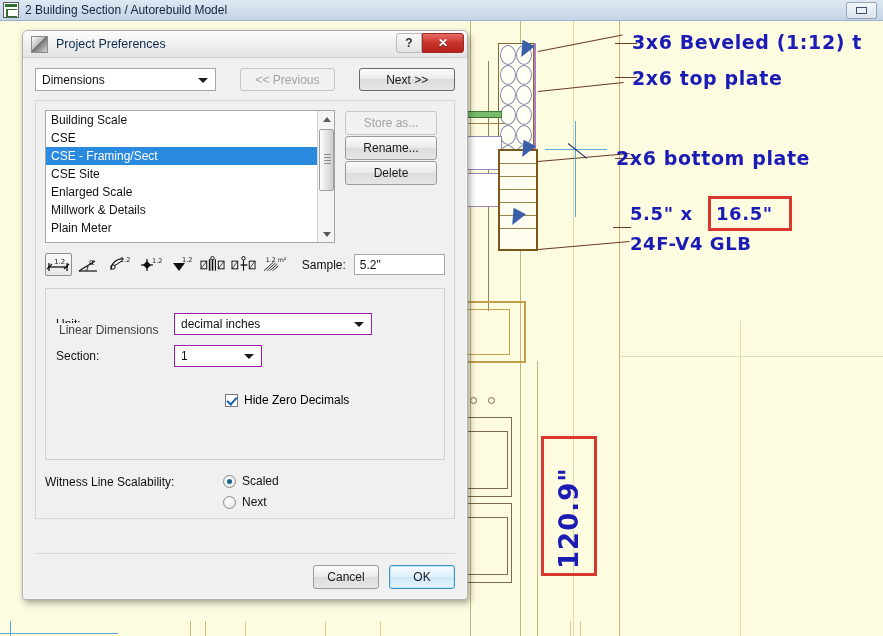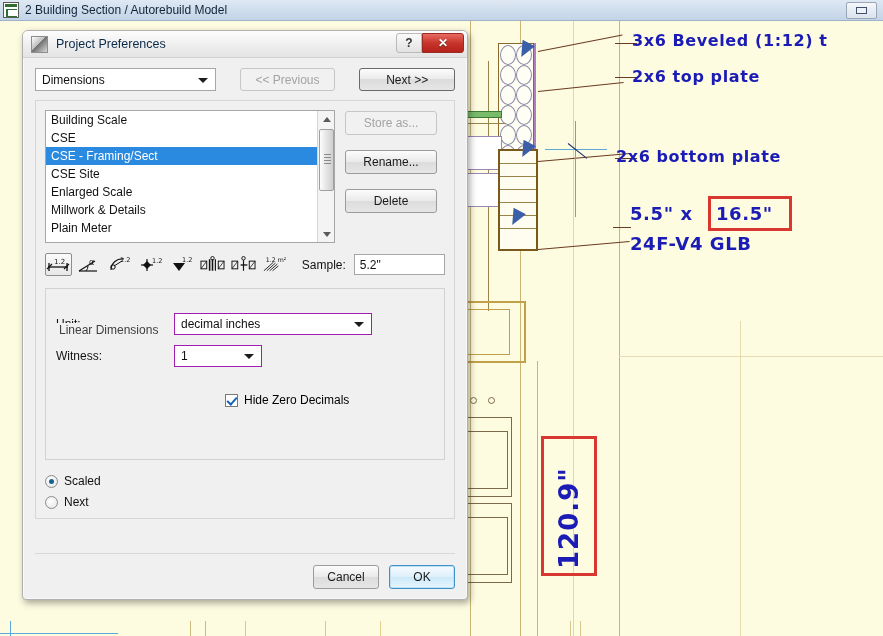--- a/index.html
+++ b/index.html
@@ -84,21 +84,21 @@
   .crosshair-d {
     position: absolute;
     height: 1px; background: #1a2f6b;
     transform: rotate(38deg); transform-origin: left center;
   }
 
   .annot {
     position: absolute;
     color: #1b1bb5;
     font-family: "DejaVu Sans", sans-serif;
-    font-size: 16px;
+    font-size: 19px;
     font-weight: bold;
     letter-spacing: 0.6px;
     white-space: nowrap;
   }
   .annot-sm { font-size: 18px; }
   .redbox {
     position: absolute;
     border: 3px solid #d8382f;
     background: transparent;
   }
@@ -306,21 +306,21 @@
     background: #8a8a8a;
     box-shadow: 0 3px 0 #8a8a8a, 0 6px 0 #8a8a8a, 0 -3px 0 #8a8a8a;
   }
   .cursor-arrow {
     position: absolute;
     left: 292px; top: 38px;
     width: 0; height: 0;
     z-index: 30;
     pointer-events: none;
   }
-  .sidebtns { display: flex; flex-direction: column; gap: 15px; padding-top: 1px; }
+  .sidebtns { display: flex; flex-direction: column; gap: 1px; padding-top: 1px; }
   .sidebtns .btn { width: 92px; height: 24px; }
 
   
   .iconbar {
     margin-top: 10px;
     display: flex; align-items: center;
   }
   .icobtn {
     width: 27px; height: 23px;
     display: flex; align-items: center; justify-content: center;
@@ -684,34 +684,35 @@
 
           <div class="frow">
             <span class="lbl">Unit:</span>
             <div class="selbox sel-unit">
               <span>decimal inches</span>
               <span class="caret"></span>
             </div>
           </div>
 
           <div class="frow">
-            <span class="lbl">Witness:</span>
+            <span class="lbl">Section:</span>
             <div class="selbox sel-dec">
               <span>1</span>
               <span class="caret"></span>
             </div>
           </div>
 
           <div class="chkrow">
             <span class="chk on"></span>
             <span>Hide Zero Decimals</span>
           </div>
         </div>
 
         <div class="wrow">
+          <span class="wlbl">Witness Line Scalability:</span>
           <div class="radios">
             <label class="radio">
               <span class="rdot on"></span>
               <span>Scaled</span>
             </label>
             <label class="radio">
               <span class="rdot"></span>
               <span>Next</span>
             </label>
           </div>

